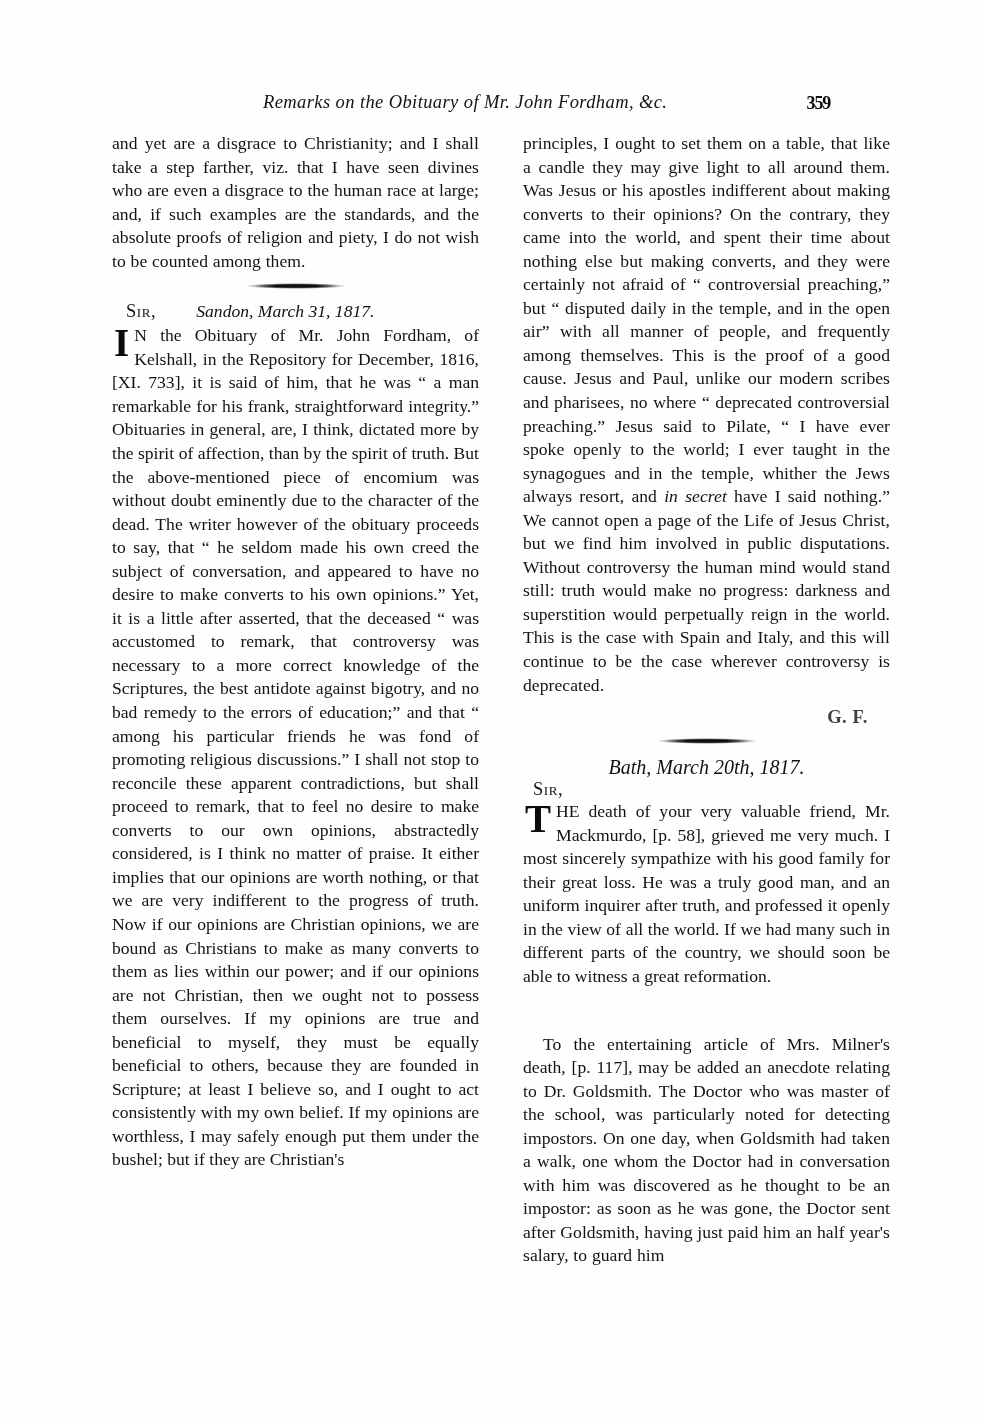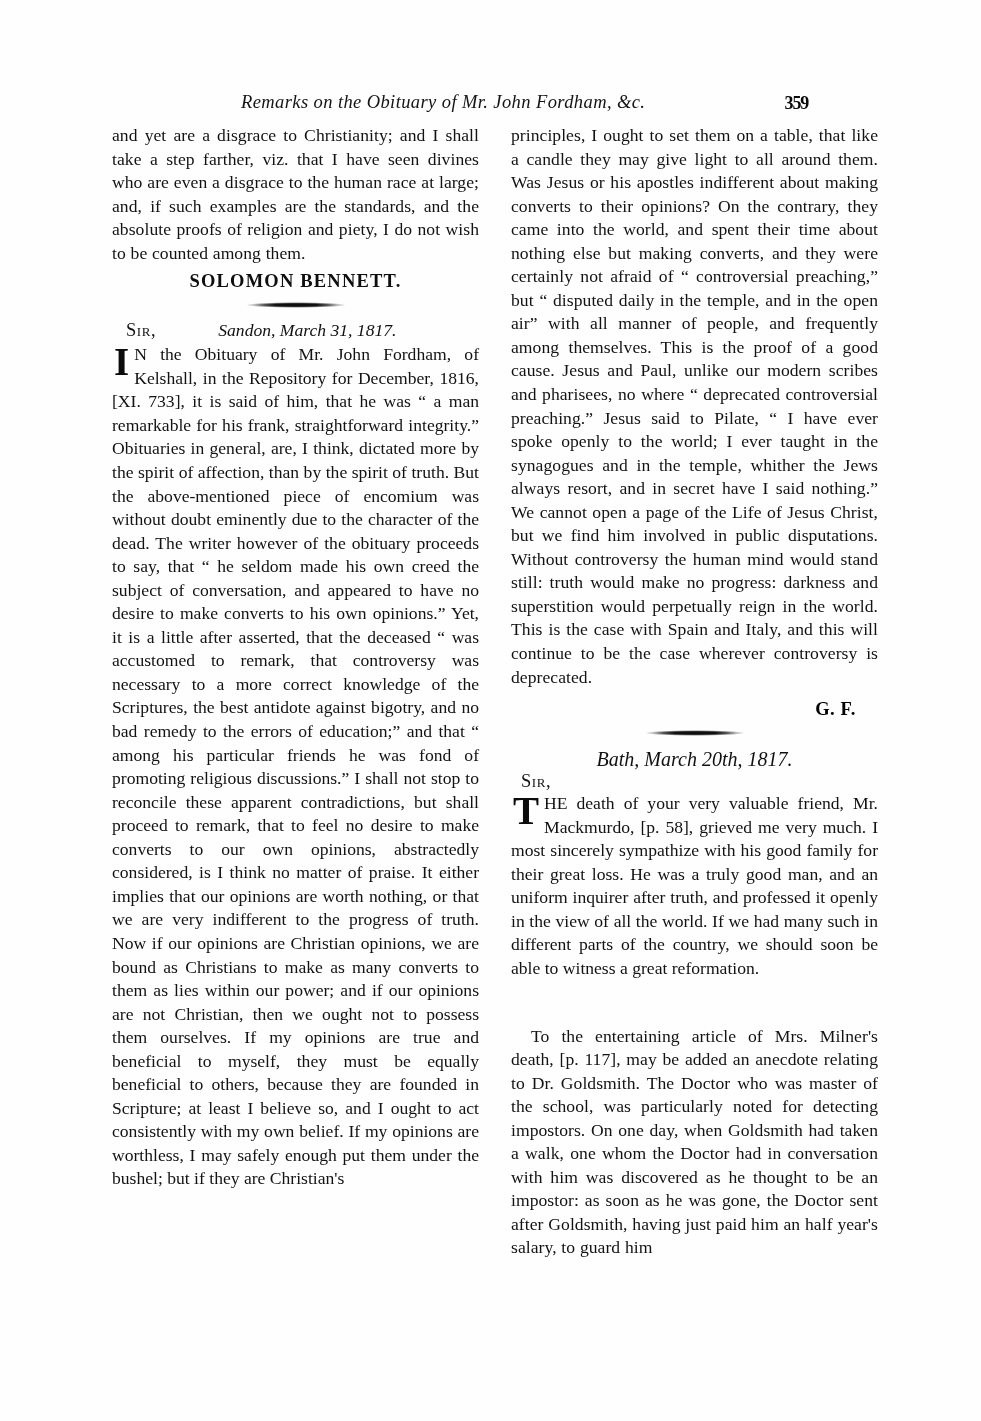--- a/index.html
+++ b/index.html
@@ -18,21 +18,21 @@
 
   .page {
     position: absolute;
     inset: 0;
     background: #fefefe;
   }
 
   
   .running-head {
     position: absolute;
-    left: 96px;
+    left: 118px;
     top: 92px;
     width: 760px;
     height: 30px;
     font-family: Liberation Serif, serif;
   }
   .running-head-title {
     position: absolute;
     left: 145px;
     top: 0;
     font-style: italic;
@@ -49,62 +49,62 @@
     font-weight: bold;
     letter-spacing: -1.2px;
     color: #0a0a0a;
     filter: blur(0.35px);
   }
 
   
   .columns {
     position: absolute;
     left: 112px;
-    top: 124px;
+    top: 132px;
     width: 762px;
     display: flex;
-    gap: 32px;
+    gap: 44px;
   }
   .col {
     width: 367px;
     flex: 0 0 367px;
   }
 
   p.tx {
     margin: 0;
     font-size: 17.6px;
     line-height: 23.55px;
     text-align: justify;
     text-justify: inter-word;
     letter-spacing: 0.05px;
     word-spacing: 0.3px;
     color: #121212;
   }
   p.tx.cont { text-indent: 0; }
   p.tx.indent { text-indent: 20px; margin-top: 44px; }
 
-  .ital { }
+  .ital { font-style: italic; }
 
   
   .signature {
     margin: 6px 0 0 0;
     font-size: 18.5px;
     font-weight: bold;
     text-align: center;
     letter-spacing: 1.2px;
     color: #0e0e0e;
   }
   .signature-right {
     margin: 10px 0 0 0;
     font-size: 18.5px;
     font-weight: bold;
     text-align: right;
     padding-right: 22px;
     letter-spacing: 0.6px;
-    color: #000000;
+    color: #404040;
   }
 
   
   .rule-wrap {
     height: 26px;
     display: flex;
     align-items: center;
     justify-content: center;
   }
   .rule {
@@ -124,21 +124,21 @@
     white-space: nowrap;
   }
   .smallcaps {
     font-variant: small-caps;
     font-size: 18.4px;
     letter-spacing: 0.6px;
   }
   .dateline-sir { margin-left: 14px; }
   .dateline-place {
     font-style: italic;
-    margin-left: 62px;
+    margin-left: 40px;
   }
   .dateline-centered {
     display: block;
     text-align: center;
     font-style: italic;
     font-size: 20px;
     margin: 2px 0 0 0;
   }
   .sir-alone {
     display: block;
@@ -177,21 +177,20 @@
     <div class="running-head-title">Remarks on the Obituary of Mr. John Fordham, &amp;c.</div>
     <div class="running-head-folio">359</div>
   </div>
 
   <div class="columns">
 
     <div class="col">
 
       <p class="tx cont">and yet are a disgrace to Christianity; and I shall take a step farther, viz. that I have seen divines who are even a disgrace to the human race at large; and, if such examples are the standards, and the absolute proofs of religion and piety, I do not wish to be counted among them.</p>
 
-      <div class="signature">SOLOMON BENNETT.</div>
 
       <div class="rule-wrap">
         <div class="rule"></div>
       </div>
 
       <div class="dateline">
         <span class="smallcaps dateline-sir">Sir,</span><span class="dateline-place">Sandon, March 31, 1817.</span>
       </div>
 
       <p class="dropcap-para">

